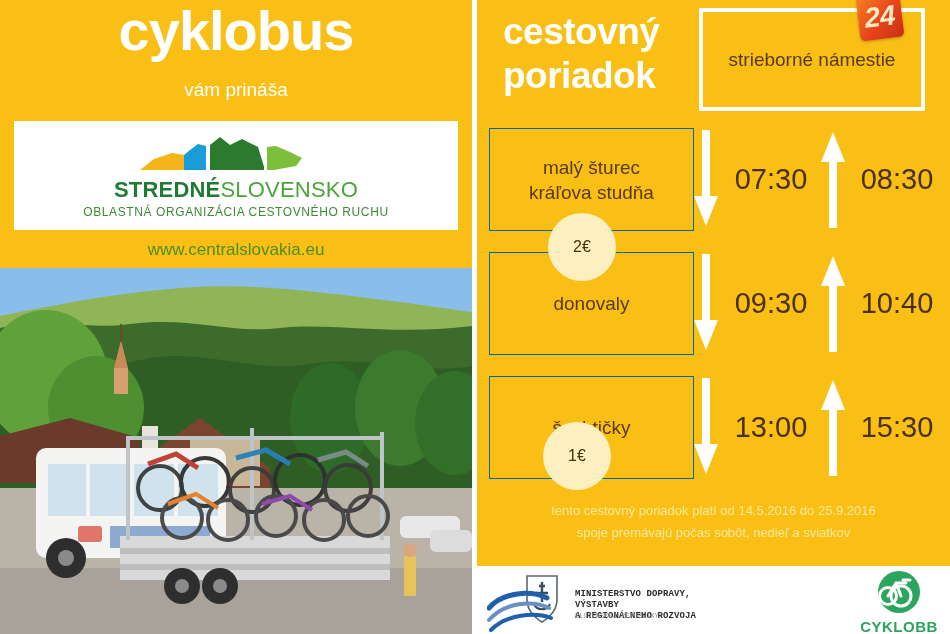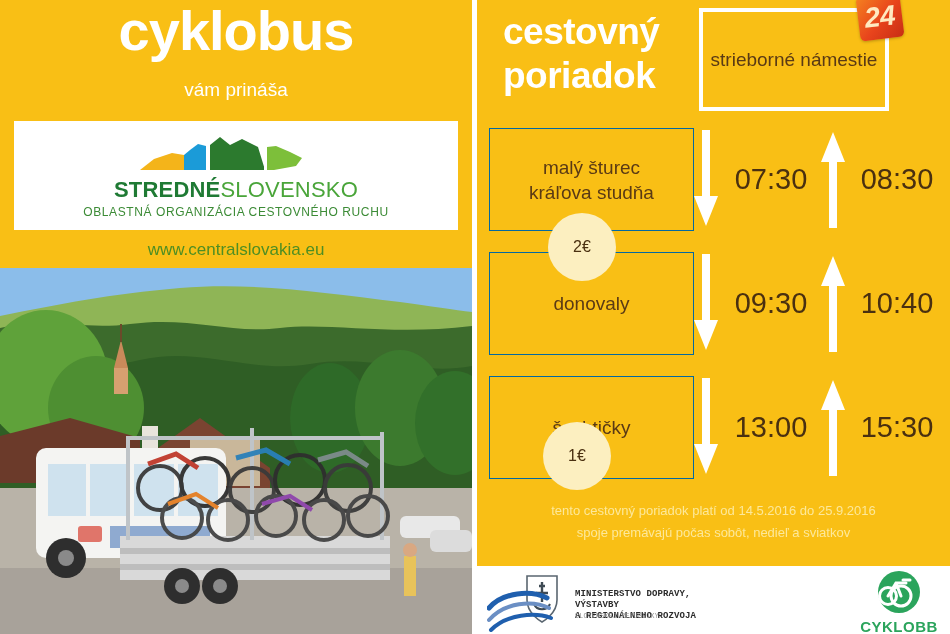--- a/index.html
+++ b/index.html
@@ -108,21 +108,21 @@
     width: 205px;
     color: #ffffff;
     font-size: 37px;
     font-weight: bold;
     line-height: 44px;
     letter-spacing: -0.5px;
   }
 
   #destination-box {
     position: absolute; left: 222px; top: 8px;
-    width: 190px; height: 103px;
+    width: 226px; height: 103px;
     border: 4px solid #ffffff;
     display: flex;
     align-items: center;
     justify-content: center;
   }
   #destination-label {
     color: #5A3A15;
     font-size: 19px;
     white-space: nowrap;
   }

